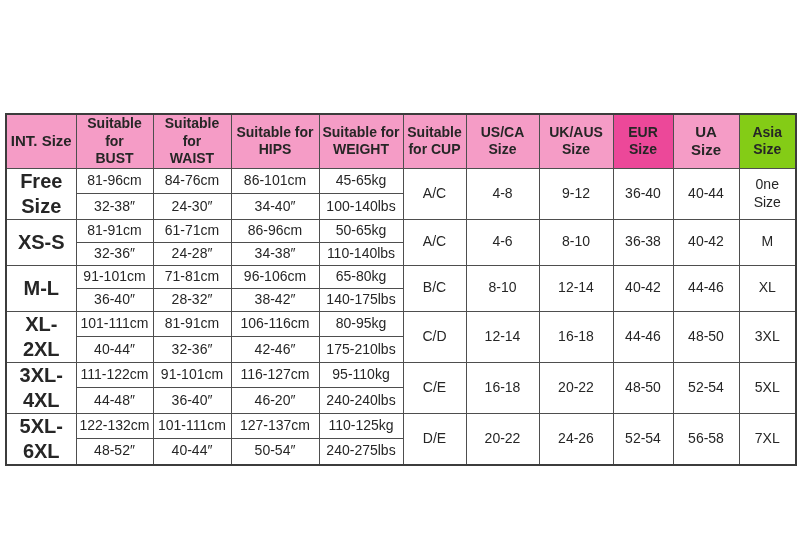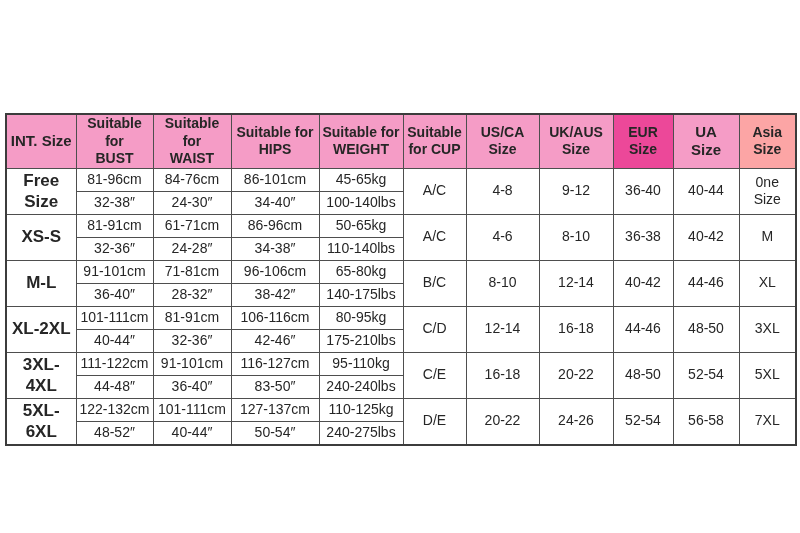--- a/index.html
+++ b/index.html
@@ -44,21 +44,21 @@
     font-weight: bold;
     font-size: 15px;
   }
   .size-chart tbody td {
     height: 22px;
     font-size: 14px;
     background: #ffffff;
   }
   .size-chart tbody td.size-name {
     font-weight: bold;
-    font-size: 17px;
+    font-size: 20px;
   }
 </style>
 </head>
 <body>
 
 <div class="canvas">
   <table class="size-chart">
     <colgroup>
         <col style="width: 70px;">
         <col style="width: 77px;">
@@ -86,21 +86,21 @@
           <th style="background: rgb(245, 156, 198); margin-left: 40px;">Suitable
 for CUP</th>
           <th style="background: rgb(245, 156, 198);">US/CA
 Size</th>
           <th style="background: rgb(245, 156, 198); margin-top: 6px;">UK/AUS
 Size</th>
           <th style="background: #ec4899;">EUR
 Size</th>
           <th class="hdr-bold" style="background: rgb(245, 156, 198); margin-left: 28px;">UA
 Size</th>
-          <th style="background: #fca5a5;">Asia
+          <th style="background: #84cc16;">Asia
 Size</th>
         </tr>
       </thead>
     <tbody>
         <tr>
           <td rowspan="2" class="size-name">Free Size</td>
           <td>81-96cm</td>
           <td>84-76cm</td>
           <td>86-101cm</td>
           <td>45-65kg</td>
@@ -183,21 +183,21 @@
           <td rowspan="2">C/E</td>
           <td rowspan="2">16-18</td>
           <td rowspan="2">20-22</td>
           <td rowspan="2">48-50</td>
           <td rowspan="2">52-54</td>
           <td rowspan="2">5XL</td>
         </tr>
         <tr>
           <td>44-48″</td>
           <td>36-40″</td>
-          <td>83-50″</td>
+          <td>46-20″</td>
           <td>240-240lbs</td>
         </tr>
         <tr>
           <td rowspan="2" class="size-name">5XL-6XL</td>
           <td>122-132cm</td>
           <td>101-111cm</td>
           <td>127-137cm</td>
           <td>110-125kg</td>
           <td rowspan="2">D/E</td>
           <td rowspan="2">20-22</td>

